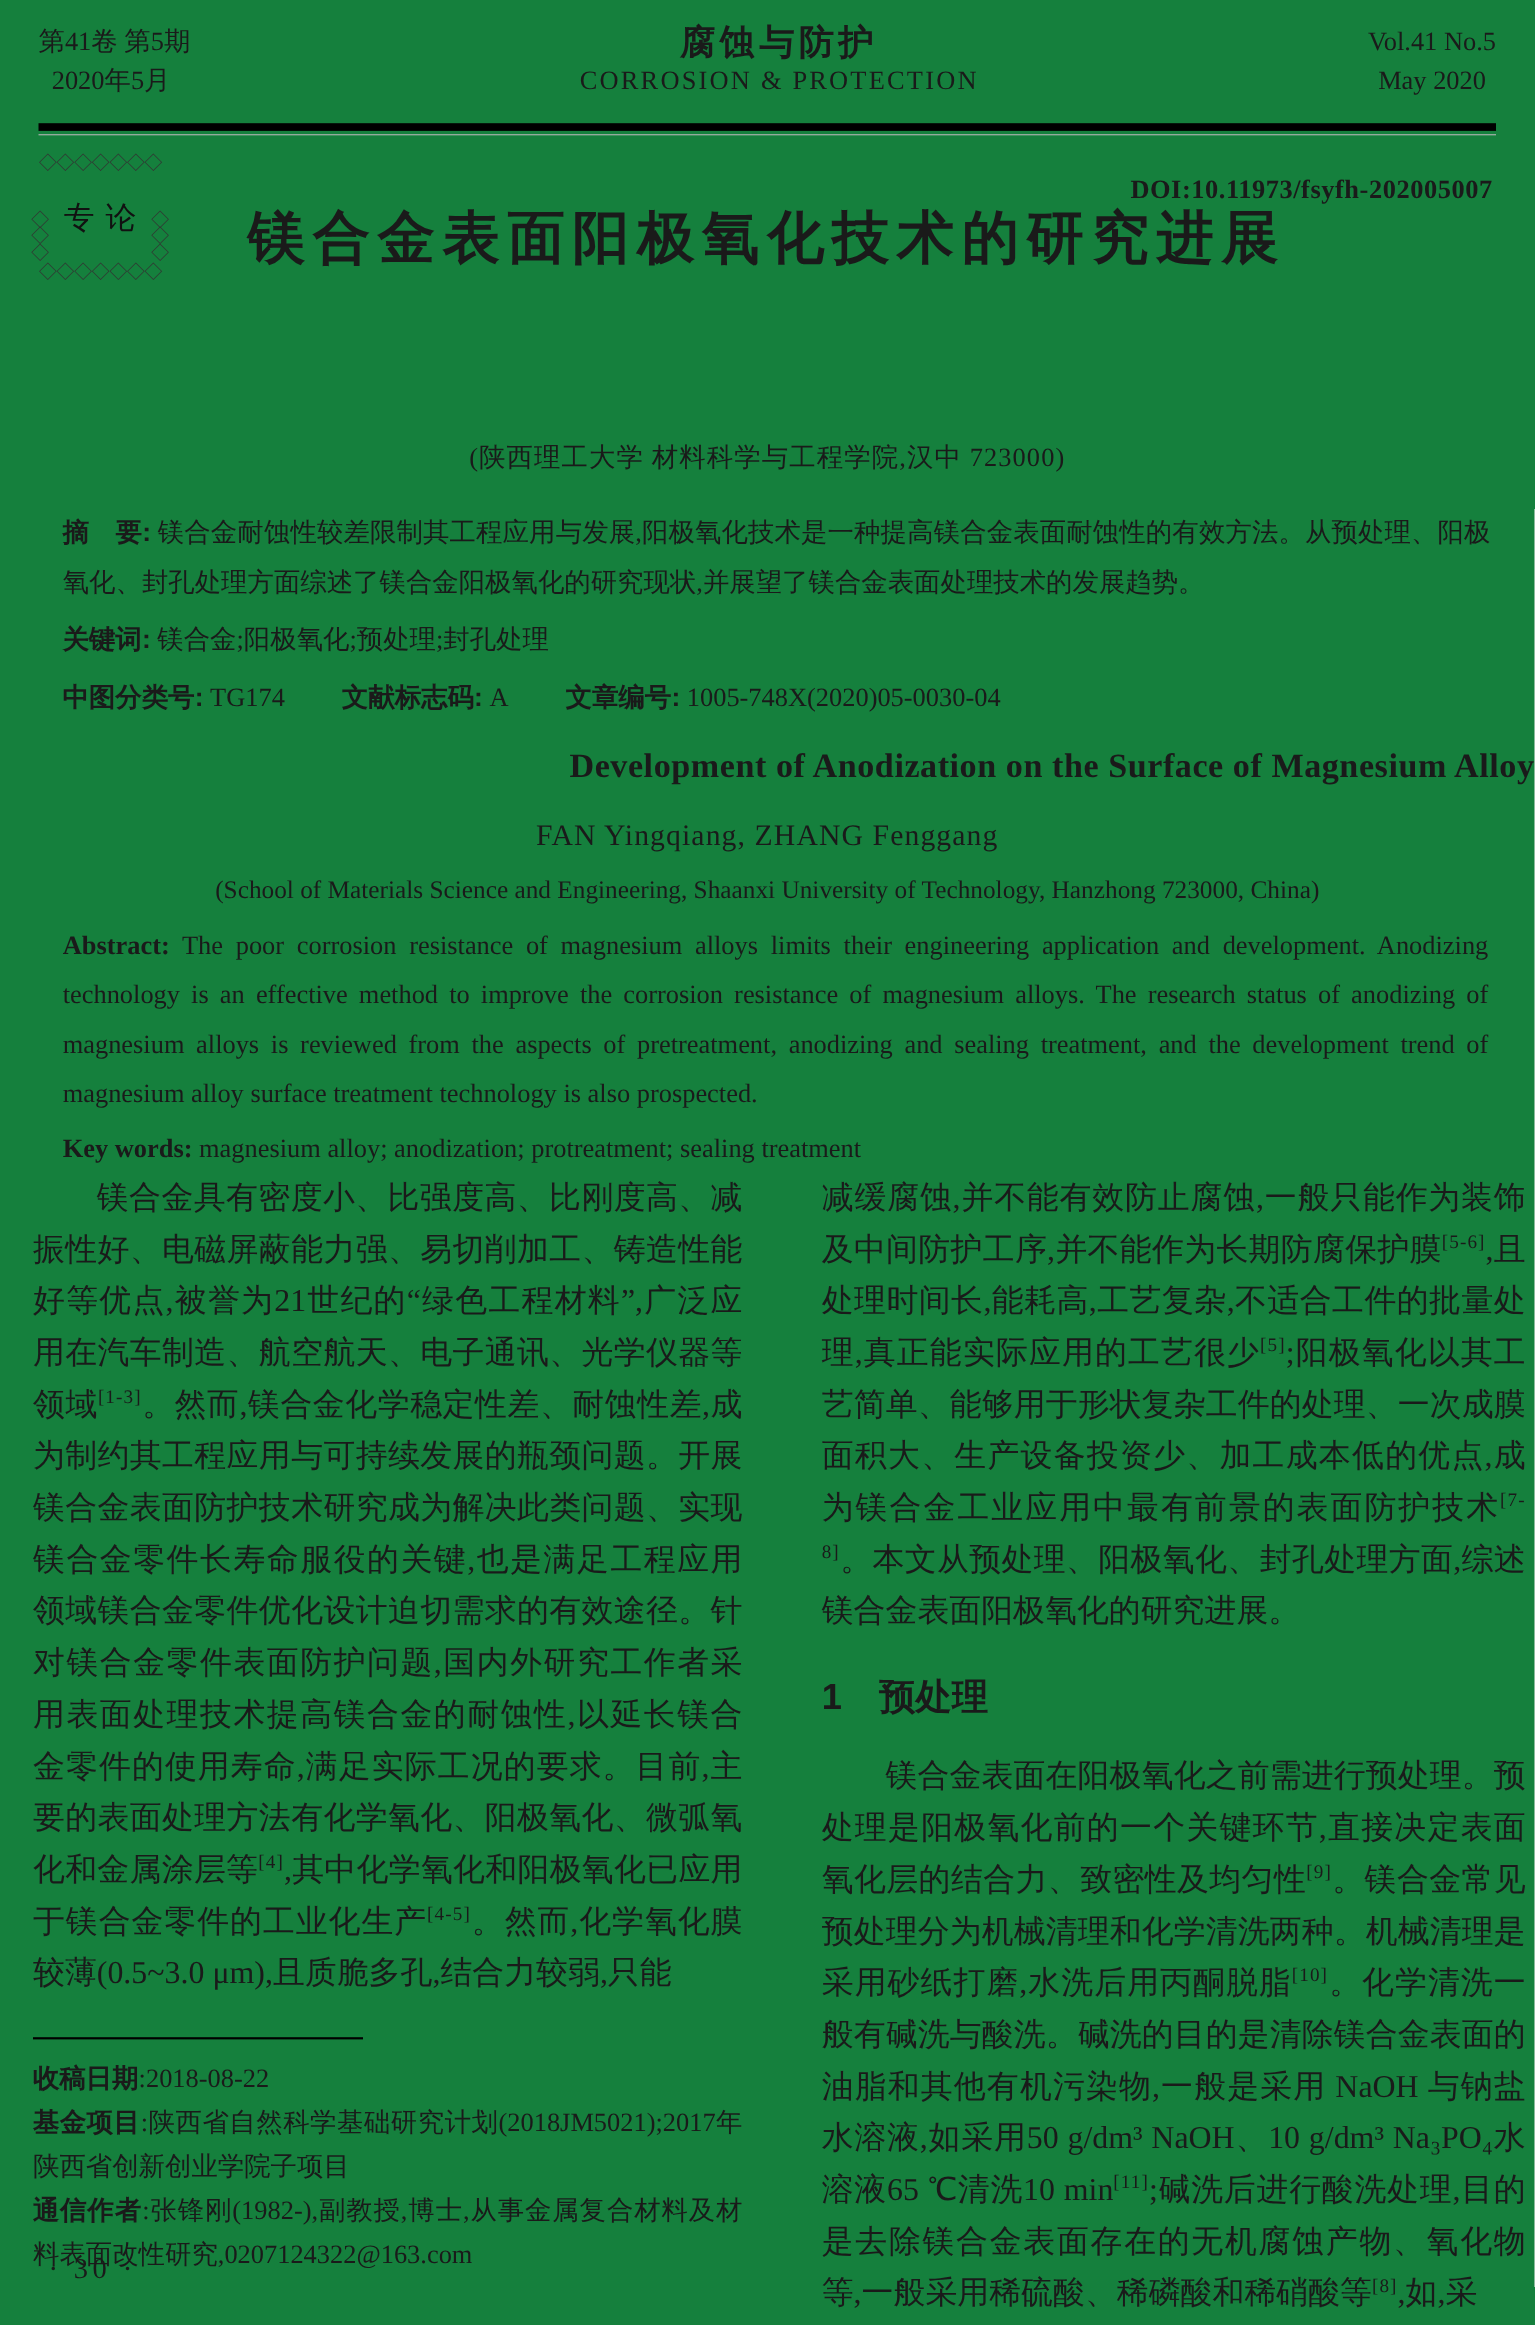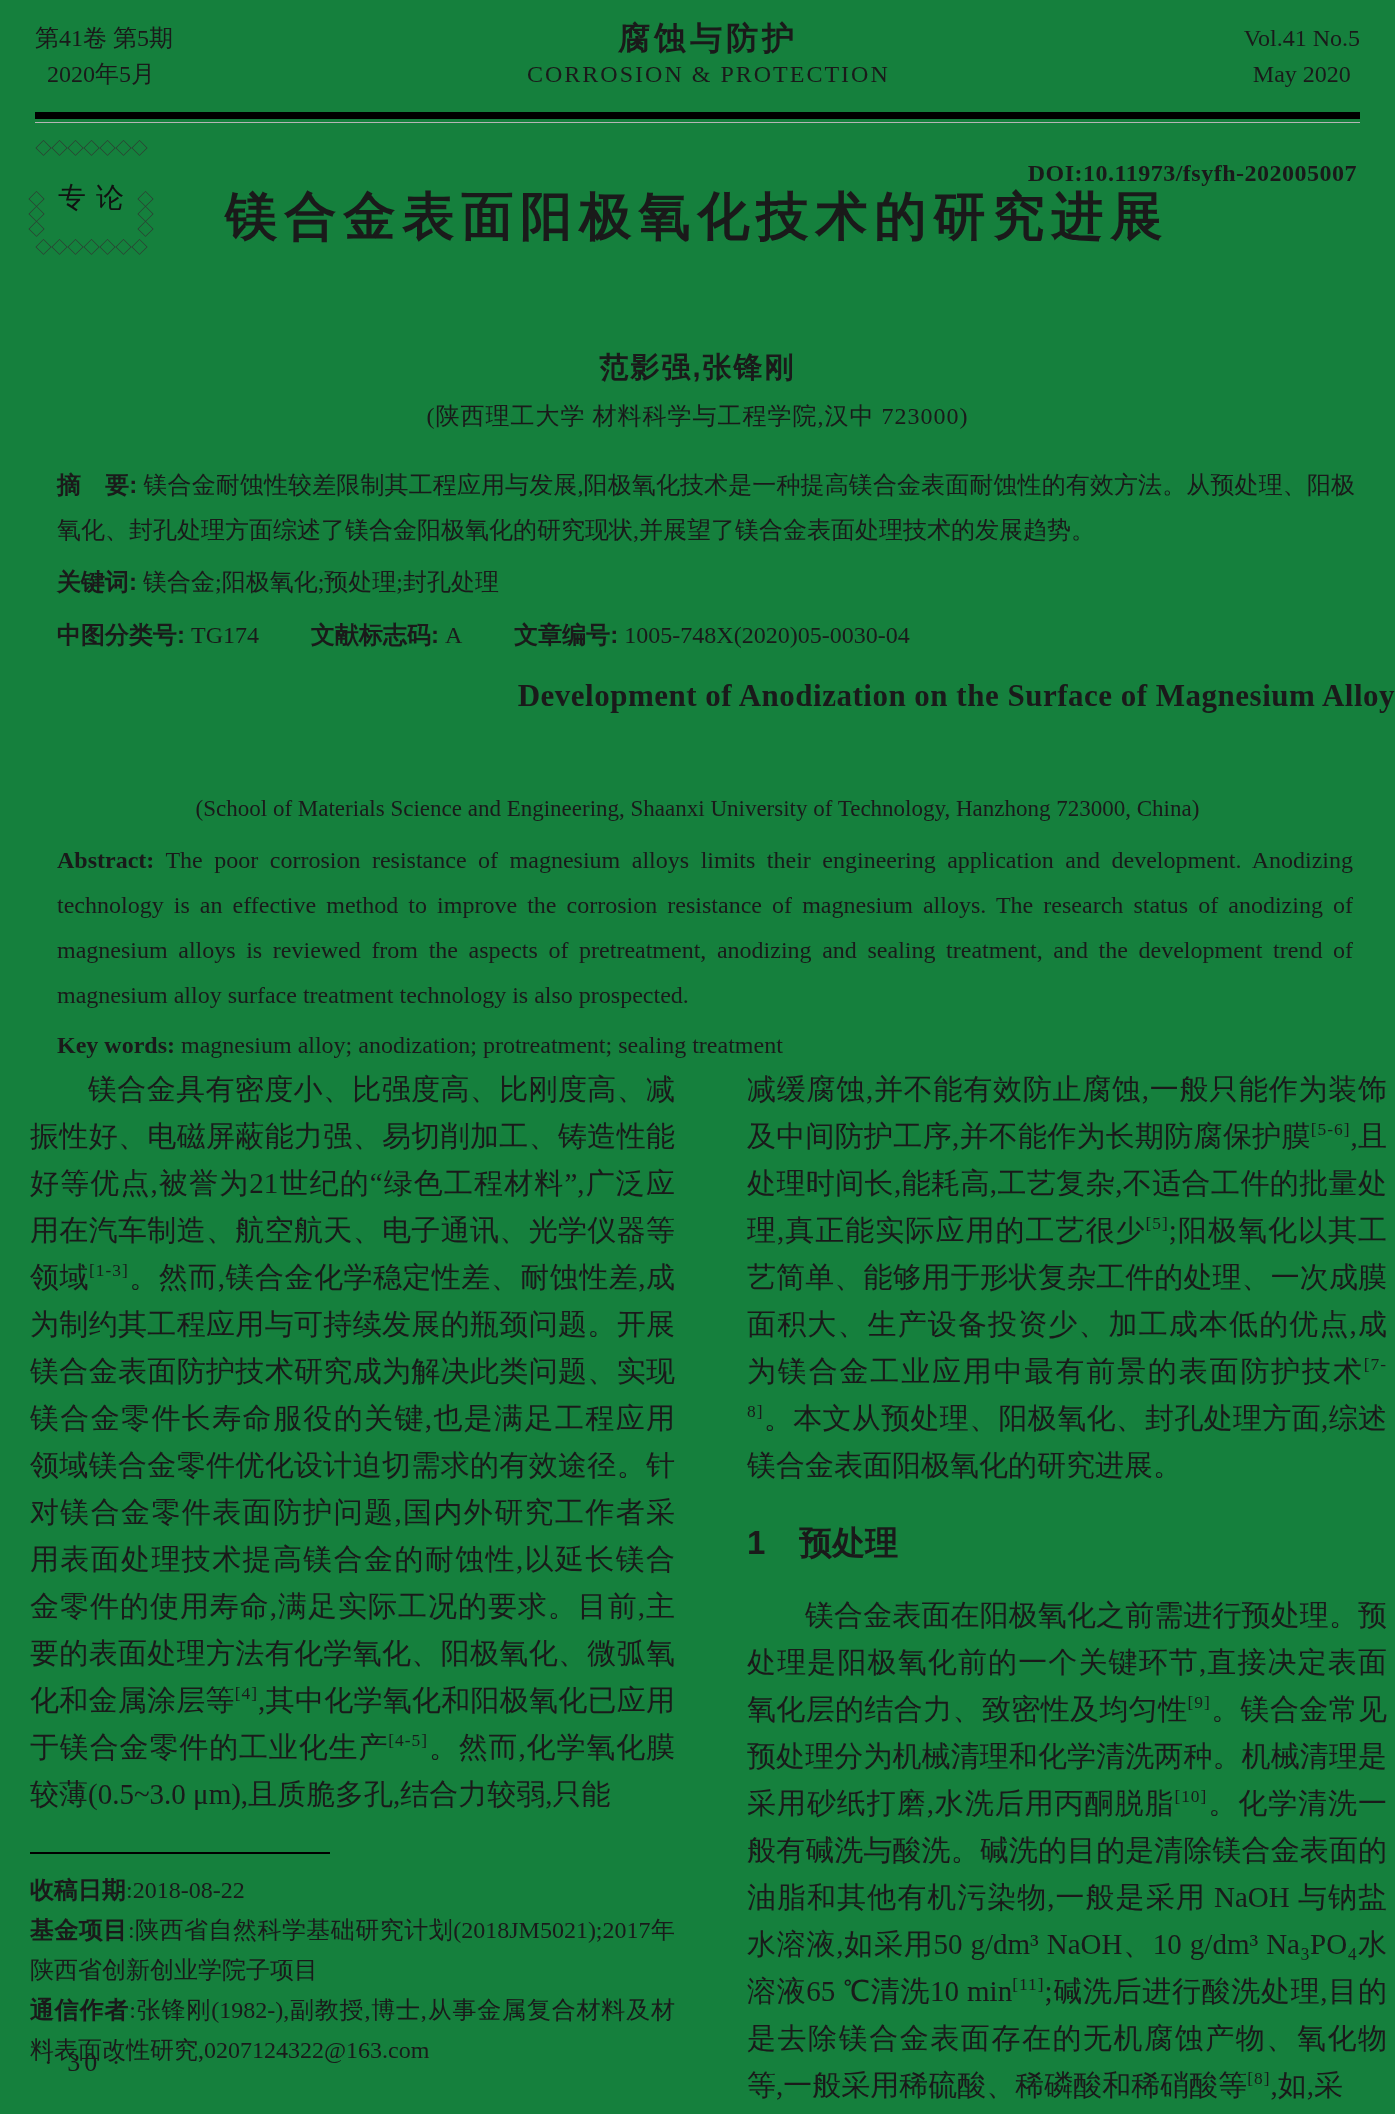--- a/index.html
+++ b/index.html
@@ -155,34 +155,34 @@
     <span class="diamonds-top"></span>
     <span class="diamonds-bottom"></span>
     <span class="diamonds-left"></span>
     <span class="diamonds-right"></span>
     <span class="badge-text">专论</span>
   </div>
 
   <div class="doi">DOI:10.11973/fsyfh-202005007</div>
 
   <h1 class="title-cn" style="margin:0;">镁合金表面阳极氧化技术的研究进展</h1>
-  <div class="authors-cn">范影强,张锋刚</div>
   <div class="affil-cn">(陕西理工大学 材料科学与工程学院,汉中 723000)</div>
 
   <div class="abs-cn">
     <p><span class="lbl">摘　要:</span> <span>镁合金耐蚀性较差限制其工程应用与发展,阳极氧化技术是一种提高镁合金表面耐蚀性的有效方法。从预处理、阳极氧化、封孔处理方面综述了镁合金阳极氧化的研究现状,并展望了镁合金表面处理技术的发展趋势。</span></p>
     <p class="kw"><span class="lbl">关键词:</span> <span>镁合金;阳极氧化;预处理;封孔处理</span></p>
     <p class="cls">
       <span class="pair"><span class="lbl">中图分类号:</span> <span>TG174</span></span>
       <span class="pair"><span class="lbl">文献标志码:</span> <span>A</span></span>
       <span class="pair"><span class="lbl">文章编号:</span> <span>1005-748X(2020)05-0030-04</span></span>
     </p>
   </div>
 
   <div class="title-en">Development of Anodization on the Surface of Magnesium Alloy</div>
+  <div class="authors-en">FAN Yingqiang, ZHANG Fenggang</div>
   <div class="affil-en">(School of Materials Science and Engineering, Shaanxi University of Technology, Hanzhong 723000, China)</div>
   <div class="abs-en">
     <p><span class="lbl">Abstract:</span> <span>The poor corrosion resistance of magnesium alloys limits their engineering application and development. Anodizing technology is an effective method to improve the corrosion resistance of magnesium alloys. The research status of anodizing of magnesium alloys is reviewed from the aspects of pretreatment, anodizing and sealing treatment, and the development trend of magnesium alloy surface treatment technology is also prospected.</span></p>
     <p class="kw"><span class="lbl">Key words:</span> <span>magnesium alloy; anodization; protreatment; sealing treatment</span></p>
   </div>
 
   <div class="columns">
 
     <div class="col">
       <p class="indent">镁合金具有密度小、比强度高、比刚度高、减振性好、电磁屏蔽能力强、易切削加工、铸造性能好等优点,被誉为21世纪的“绿色工程材料”,广泛应用在汽车制造、航空航天、电子通讯、光学仪器等领域<sup>[1-3]</sup>。然而,镁合金化学稳定性差、耐蚀性差,成为制约其工程应用与可持续发展的瓶颈问题。开展镁合金表面防护技术研究成为解决此类问题、实现镁合金零件长寿命服役的关键,也是满足工程应用领域镁合金零件优化设计迫切需求的有效途径。针对镁合金零件表面防护问题,国内外研究工作者采用表面处理技术提高镁合金的耐蚀性,以延长镁合金零件的使用寿命,满足实际工况的要求。目前,主要的表面处理方法有化学氧化、阳极氧化、微弧氧化和金属涂层等<sup>[4]</sup>,其中化学氧化和阳极氧化已应用于镁合金零件的工业化生产<sup>[4-5]</sup>。然而,化学氧化膜较薄(0.5~3.0 μm),且质脆多孔,结合力较弱,只能</p>

